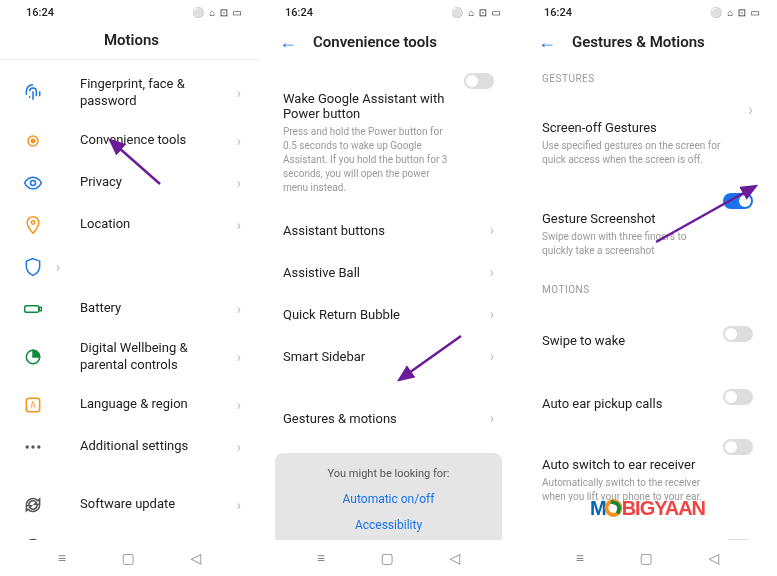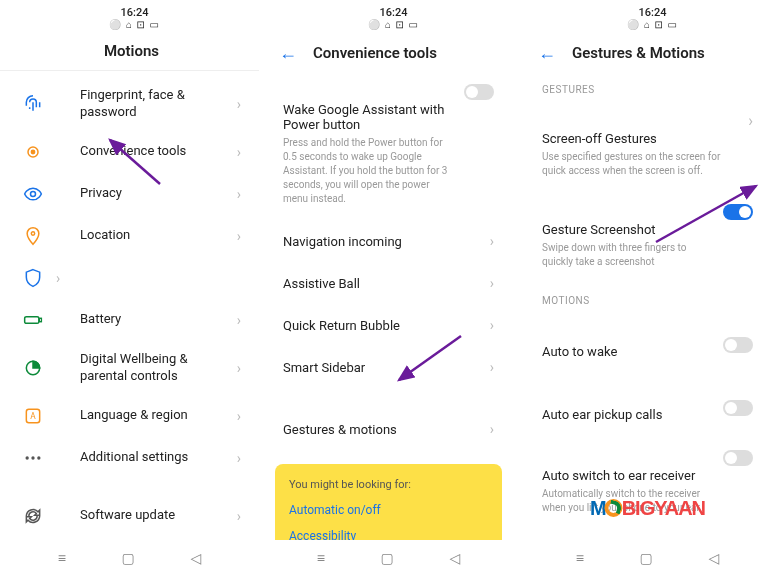--- a/index.html
+++ b/index.html
@@ -1,19 +1,19 @@
 <!DOCTYPE html>
 <html><head>
 <meta charset="utf-8">
 <style>
   * { box-sizing: border-box; margin: 0; padding: 0; }
   body { font-family: -apple-system, Roboto, Arial, sans-serif; background: #fff; width: 777px; height: 576px; overflow: hidden; position: relative; }
   .screens { display: flex; width: 100%; height: 100%; }
   .screen { width: 259px; height: 576px; background: #fff; position: relative; display: flex; flex-direction: column; }
-  .statusbar { display: flex; justify-content: space-between; align-items: center; padding: 6px 16px 2px 26px; font-size: 11px; font-weight: 500; color: #222; flex-direction: column; }
+  .statusbar { display: flex; justify-content: space-between; align-items: center; padding: 6px 16px 2px 26px; font-size: 11px; font-weight: 500; color: #222; }
   .status-icons { font-size: 10px; letter-spacing: 1px; }
   .header { display: flex; align-items: center; padding: 10px 16px 8px 20px; }
   .header.center { justify-content: center; }
   .header .back { color: #1a73e8; font-size: 18px; margin-right: 16px; cursor: pointer; }
   .header .title { font-size: 15px; font-weight: 600; color: #222; }
   .content { flex: 1; overflow: hidden; padding: 0 4px 0 4px; }
   .row { display: flex; align-items: center; padding: 10px 14px 10px 18px; cursor: pointer; }
   .row .icon { width: 22px; height: 22px; display: flex; align-items: center; justify-content: center; margin-right: 12px; flex-shrink: 0; }
   .row .label { font-size: 13px; color: #222; flex: 1; line-height: 1.3; margin-left: 24px; }
   .row .chev { color: #bbb; font-size: 14px; }
@@ -23,21 +23,21 @@
   .block .bdesc { font-size: 10px; color: #999; line-height: 1.4; }
   .block.withtoggle { display: flex; align-items: flex-start; }
   .block.withtoggle .txt { flex: 1; padding-right: 8px; margin-top: 20px; }
   .toggle { width: 30px; height: 16px; border-radius: 8px; position: relative; flex-shrink: 0; margin-top: 2px; }
   .toggle.off { background: #ddd; }
   .toggle.off::after { content: ""; position: absolute; left: 2px; top: 2px; width: 12px; height: 12px; background: #fff; border-radius: 50%; }
   .toggle.on { background: #1a73e8; }
   .toggle.on::after { content: ""; position: absolute; right: 2px; top: 2px; width: 12px; height: 12px; background: #fff; border-radius: 50%; }
   .simple-row { display: flex; align-items: center; justify-content: space-between; padding: 13px 20px; cursor: pointer; font-size: 13px; color: #222; }
   .simple-row .chev { color: #bbb; font-size: 14px; }
-  .suggest { background: #fde047; margin: 14px 12px; border-radius: 8px; padding: 14px 14px 10px; }
+  .suggest { background: #e5e5e5; margin: 14px 12px; border-radius: 8px; padding: 14px 14px 10px; text-align: center; }
   .suggest .shead { font-size: 11px; color: #555; margin-bottom: 12px; }
   .suggest .slink { font-size: 12px; color: #1a73e8; margin-bottom: 12px; cursor: pointer; }
   .navbar { display: flex; justify-content: space-around; align-items: center; padding: 10px 30px 10px; color: #888; font-size: 14px; }
   .navbar span { cursor: pointer; }
   .divider { height: 1px; background: #eee; margin: 2px 0 6px; }
   .arrow { position: absolute; pointer-events: none; }
   .logo { position: absolute; bottom: 56px; left: 50%; transform: translateX(-50%); font-family: Arial Black, Arial, sans-serif; font-size: 20px; font-weight: 900; letter-spacing: -1px; white-space: nowrap; }
   .logo .m { color: #0068b3; }
   .logo .o1 { display: inline-block; width: 18px; height: 18px; border: 4px solid #f7931e; border-radius: 50%; vertical-align: -2px; position: relative; margin: 0 -1px; overflow: visible; }
   .logo .o1::after { content: ""; position: absolute; right: -3px; top: -2px; width: 8px; height: 8px; border-right: 4px solid #0d8a3a; border-top: 4px solid #0d8a3a; transform: rotate(15deg); border-radius: 0 8px 0 0; }
@@ -194,21 +194,21 @@
     </div>
     <div class="content">
       <div class="block withtoggle">
         <div class="txt">
           <div class="btitle">Wake Google Assistant with Power button</div>
           <div class="bdesc">Press and hold the Power button for 0.5 seconds to wake up Google Assistant. If you hold the button for 3 seconds, you will open the power menu instead.</div>
         </div>
         <div class="toggle off"></div>
       </div>
       <div class="simple-row">
-        <span>Navigation incoming</span>
+        <span>Assistant buttons</span>
           <span class="chev">›</span>
       </div>
       <div class="simple-row">
         <span>Assistive Ball</span>
           <span class="chev">›</span>
       </div>
       <div class="simple-row">
         <span>Quick Return Bubble</span>
           <span class="chev">›</span>
       </div>
@@ -263,21 +263,21 @@
       <div class="block withtoggle">
         <div class="txt">
           <div class="btitle">Gesture Screenshot</div>
           <div class="bdesc">Swipe down with three fingers to quickly take a screenshot</div>
         </div>
         <div class="toggle on"></div>
       </div>
       <div class="sectionhead">MOTIONS</div>
       <div class="block withtoggle" style="padding:12px 20px;align-items:center">
         <div class="txt">
-            <div class="btitle">Auto to wake</div>
+            <div class="btitle">Swipe to wake</div>
           </div>
         <div class="toggle off"></div>
       </div>
       <div class="block withtoggle" style="padding:12px 20px;align-items:center">
         <div class="txt">
             <div class="btitle">Auto ear pickup calls</div>
           </div>
         <div class="toggle off"></div>
       </div>
       <div class="block withtoggle" style="padding:10px 20px">

